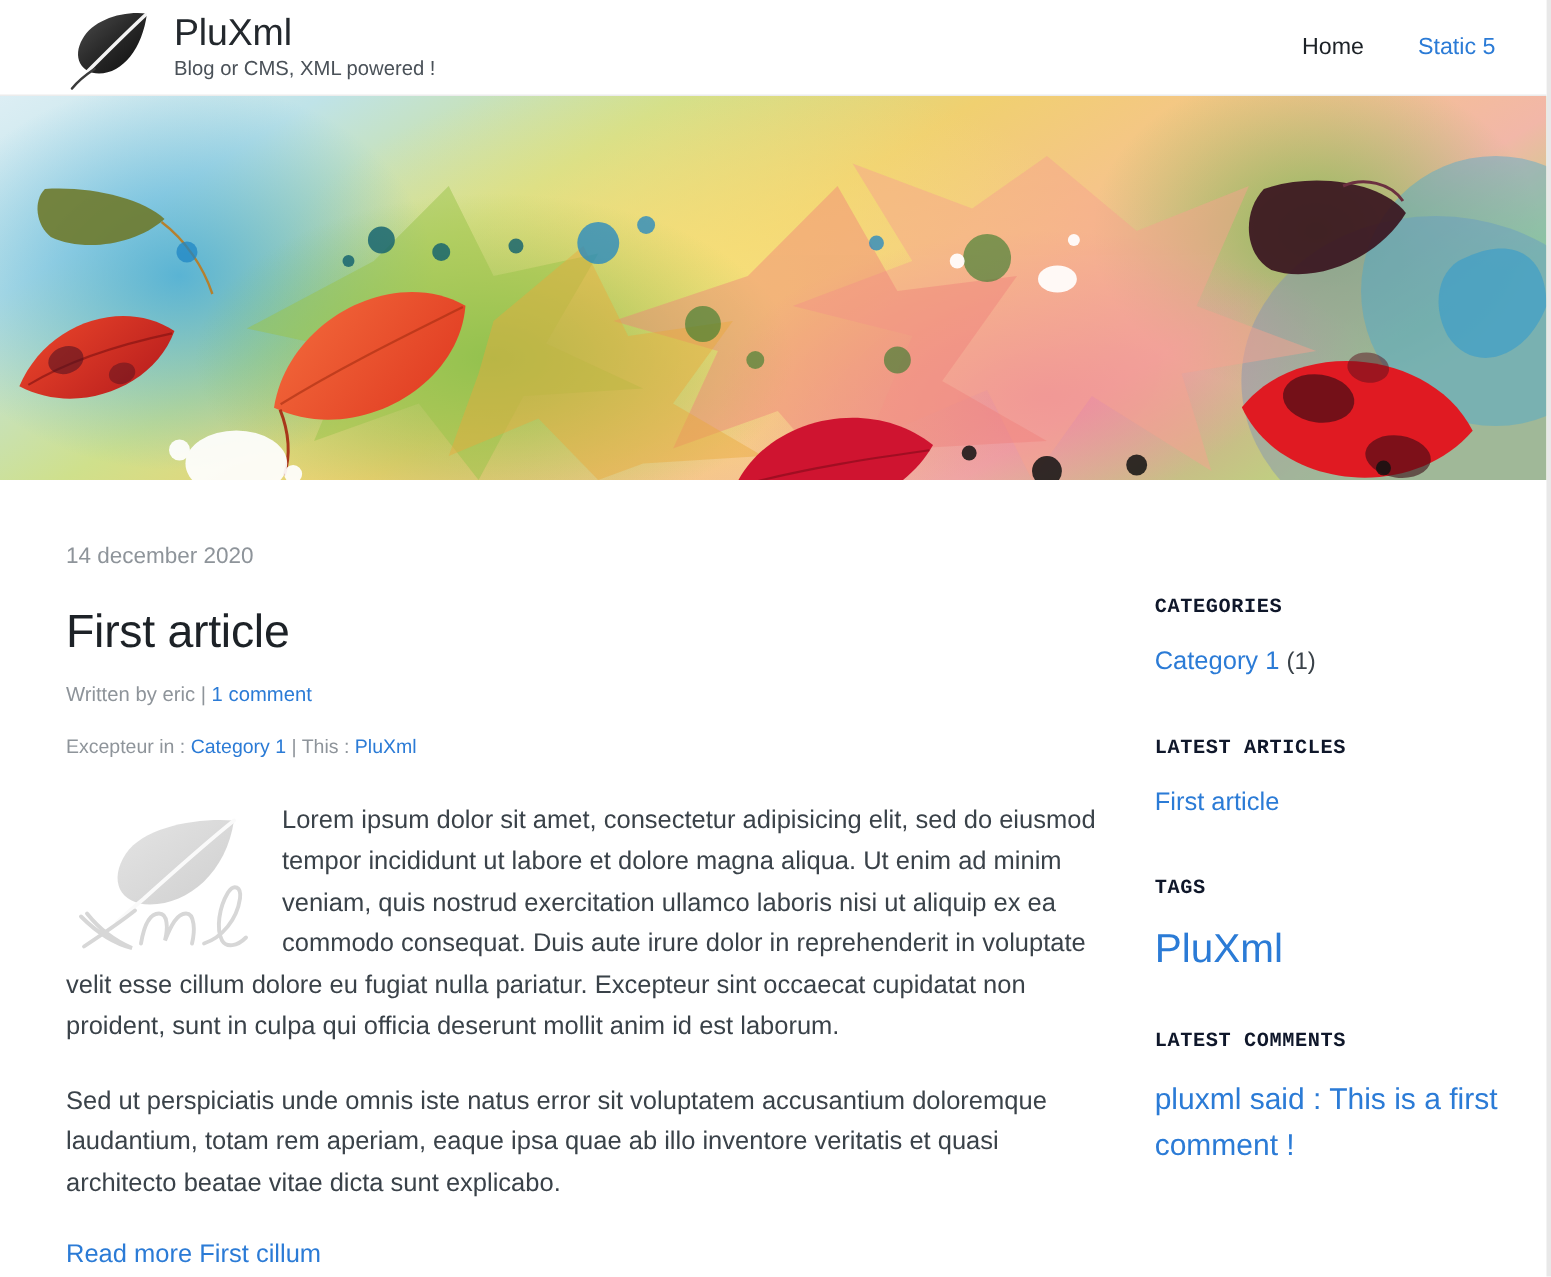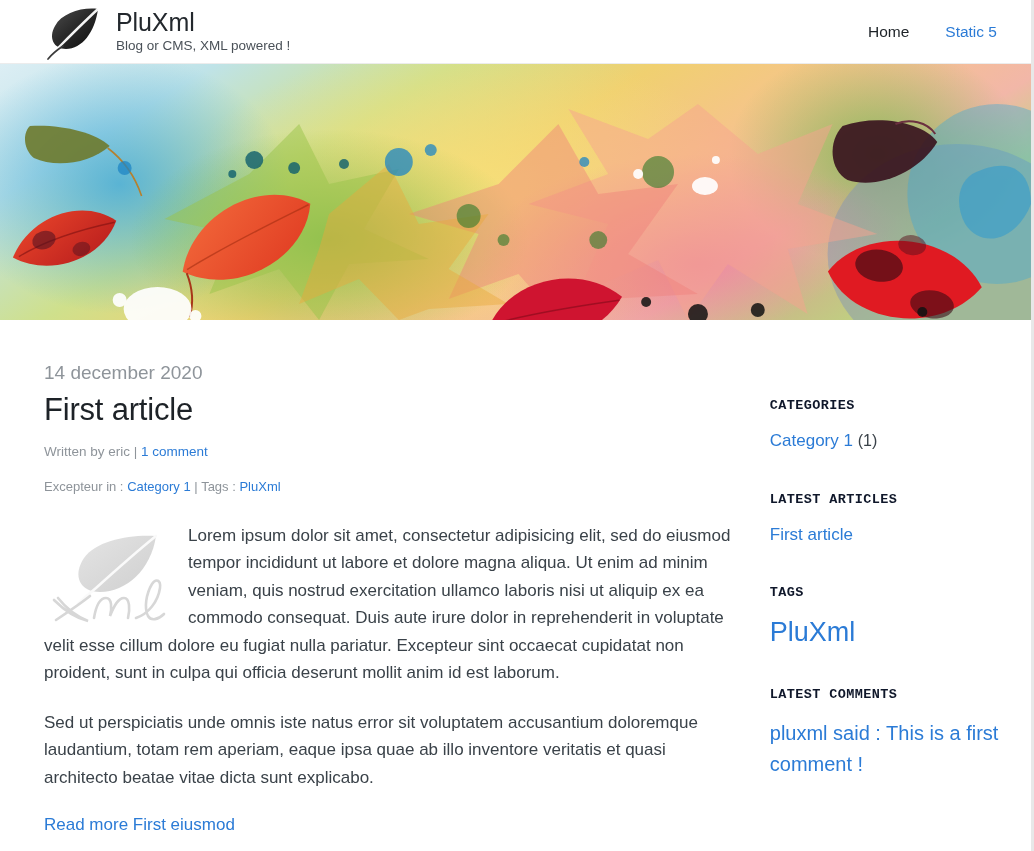--- a/index.html
+++ b/index.html
@@ -85,23 +85,23 @@
     width: 740px;
     padding: 42px 0 0 44px;
   }
   #sidebar-col {
     width: 294px;
     padding: 78px 24px 0 32px;
   }
 
   
   .article-date {
-    font-size: 19px;
+    font-size: 15px;
     color: #8e949a;
-    margin-bottom: 8px;
+    margin-bottom: 24px;
   }
   .article-title {
     font-size: 31px;
     font-weight: normal;
     color: #1d2227;
     margin: 0 0 9px 0;
     line-height: 1.15;
     letter-spacing: -0.2px;
   }
   .article-byline {
@@ -340,21 +340,21 @@
       <div class="article-byline">
         <span>Written by eric</span>
         <span>|</span>
         <a href="#">1 comment</a>
       </div>
 
       <div class="article-classif">
         <span>Excepteur in :</span>
         <a href="#">Category 1</a>
         <span>|</span>
-        <span>Tags :</span>
+        <span>This :</span>
         <a href="#">PluXml</a>
       </div>
 
       <div class="article-body">
         <p>
           <svg id="article-thumb" viewBox="0 0 130 100">
             <defs>
               <linearGradient id="wmg" x1="0" y1="0" x2="1" y2="1">
                 <stop offset="0%" stop-color="#e4e4e4"></stop>
                 <stop offset="100%" stop-color="#cfcfcf"></stop>
@@ -367,21 +367,21 @@
               <path d="M12 94 C24 86 36 78 46 70"></path>
               <path d="M50 92 C52 80 56 72 62 72 C68 72 68 82 66 90 C70 80 74 72 80 72 C86 72 86 84 84 92"></path>
               <path d="M92 92 C104 88 114 76 116 62 C117 54 112 52 108 58 C102 68 100 82 104 90 C107 95 114 94 120 88"></path>
             </g>
           </svg>
           <span>Lorem ipsum dolor sit amet, consectetur adipisicing elit, sed do eiusmod tempor incididunt ut labore et dolore magna aliqua. Ut enim ad minim veniam, quis nostrud exercitation ullamco laboris nisi ut aliquip ex ea commodo consequat. Duis aute irure dolor in reprehenderit in voluptate velit esse cillum dolore eu fugiat nulla pariatur. Excepteur sint occaecat cupidatat non proident, sunt in culpa qui officia deserunt mollit anim id est laborum.</span>
         </p>
         <p>Sed ut perspiciatis unde omnis iste natus error sit voluptatem accusantium doloremque laudantium, totam rem aperiam, eaque ipsa quae ab illo inventore veritatis et quasi architecto beatae vitae dicta sunt explicabo.</p>
       </div>
 
-      <a class="read-more" href="#">Read more First eiusmod</a>
+      <a class="read-more" href="#">Read more First cillum</a>
 
     </article>
   </main>
 
   <aside id="sidebar-col">
 
     <section class="side-block">
       <h3 class="side-title">CATEGORIES</h3>
       <ul class="side-list">
         <li>

